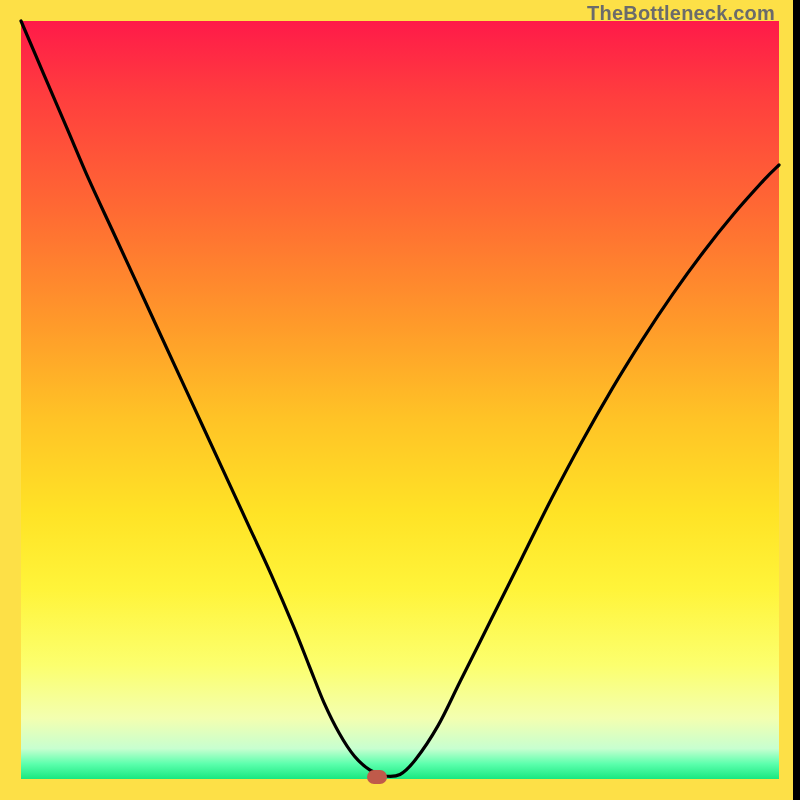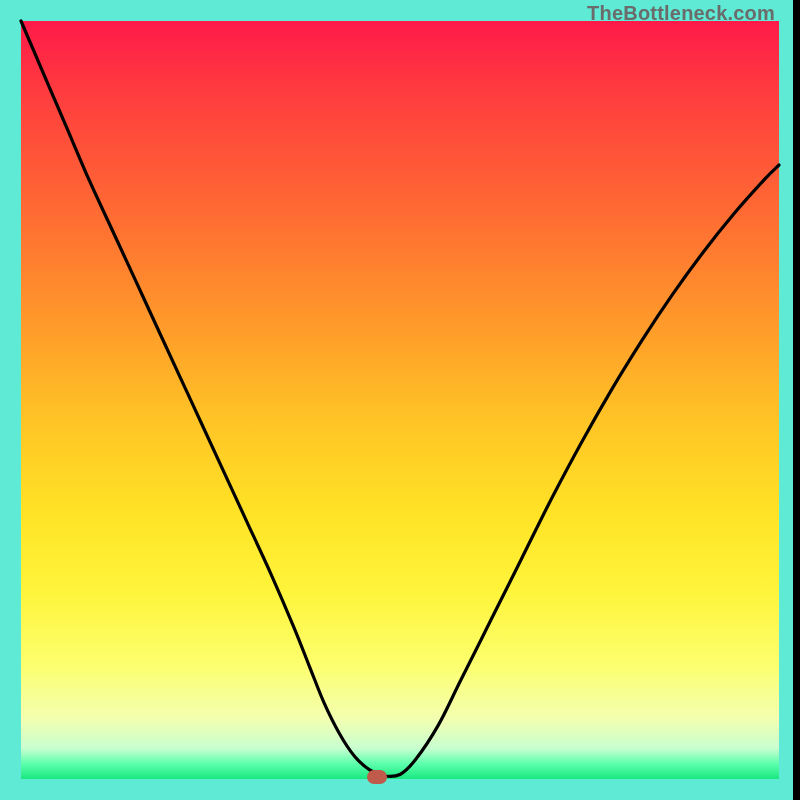--- a/index.html
+++ b/index.html
@@ -1,20 +1,20 @@
 <!DOCTYPE html>
 <html><head>
 <meta charset="utf-8">
 <style>
   * { margin: 0; padding: 0; box-sizing: border-box; }
   html, body { width: 800px; height: 800px; overflow: hidden; background: #000; }
   .frame {
     width: 793px;
     height: 800px;
-    background: #5eead4;
+    background: #fde047;
     position: relative;
     padding-left: 20px;
   }
   .plot-area {
     position: absolute;
     left: 21px;
     top: 21px;
     width: 758px;
     height: 758px;
     background: linear-gradient(to bottom,

